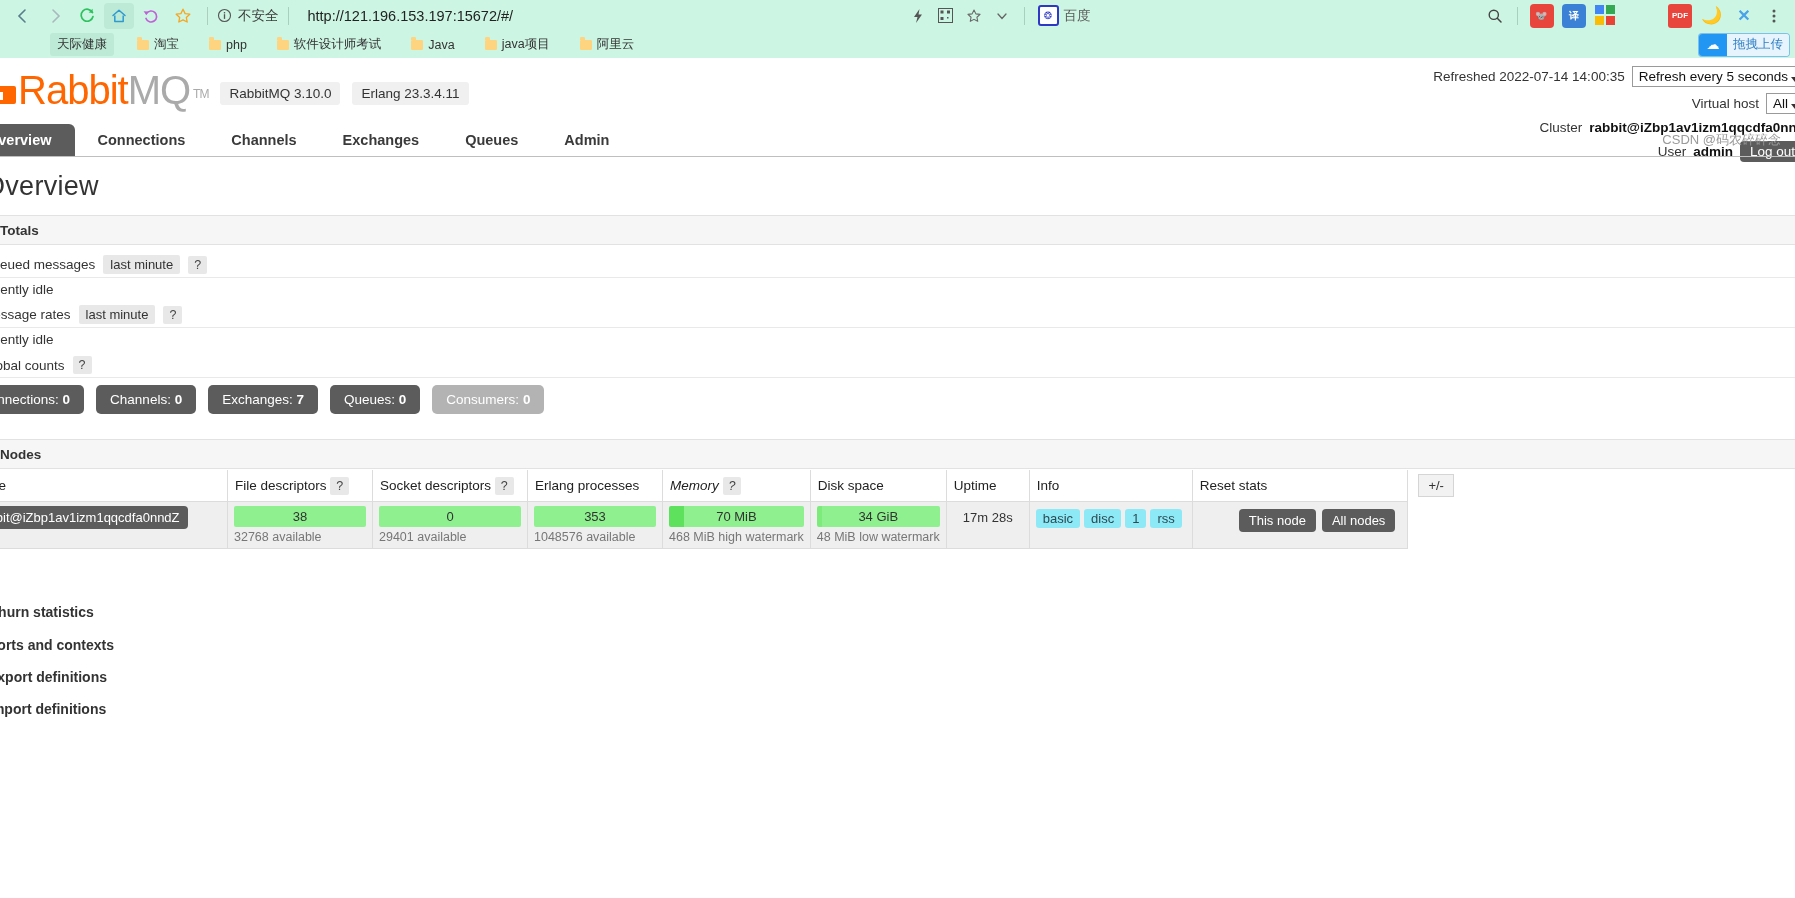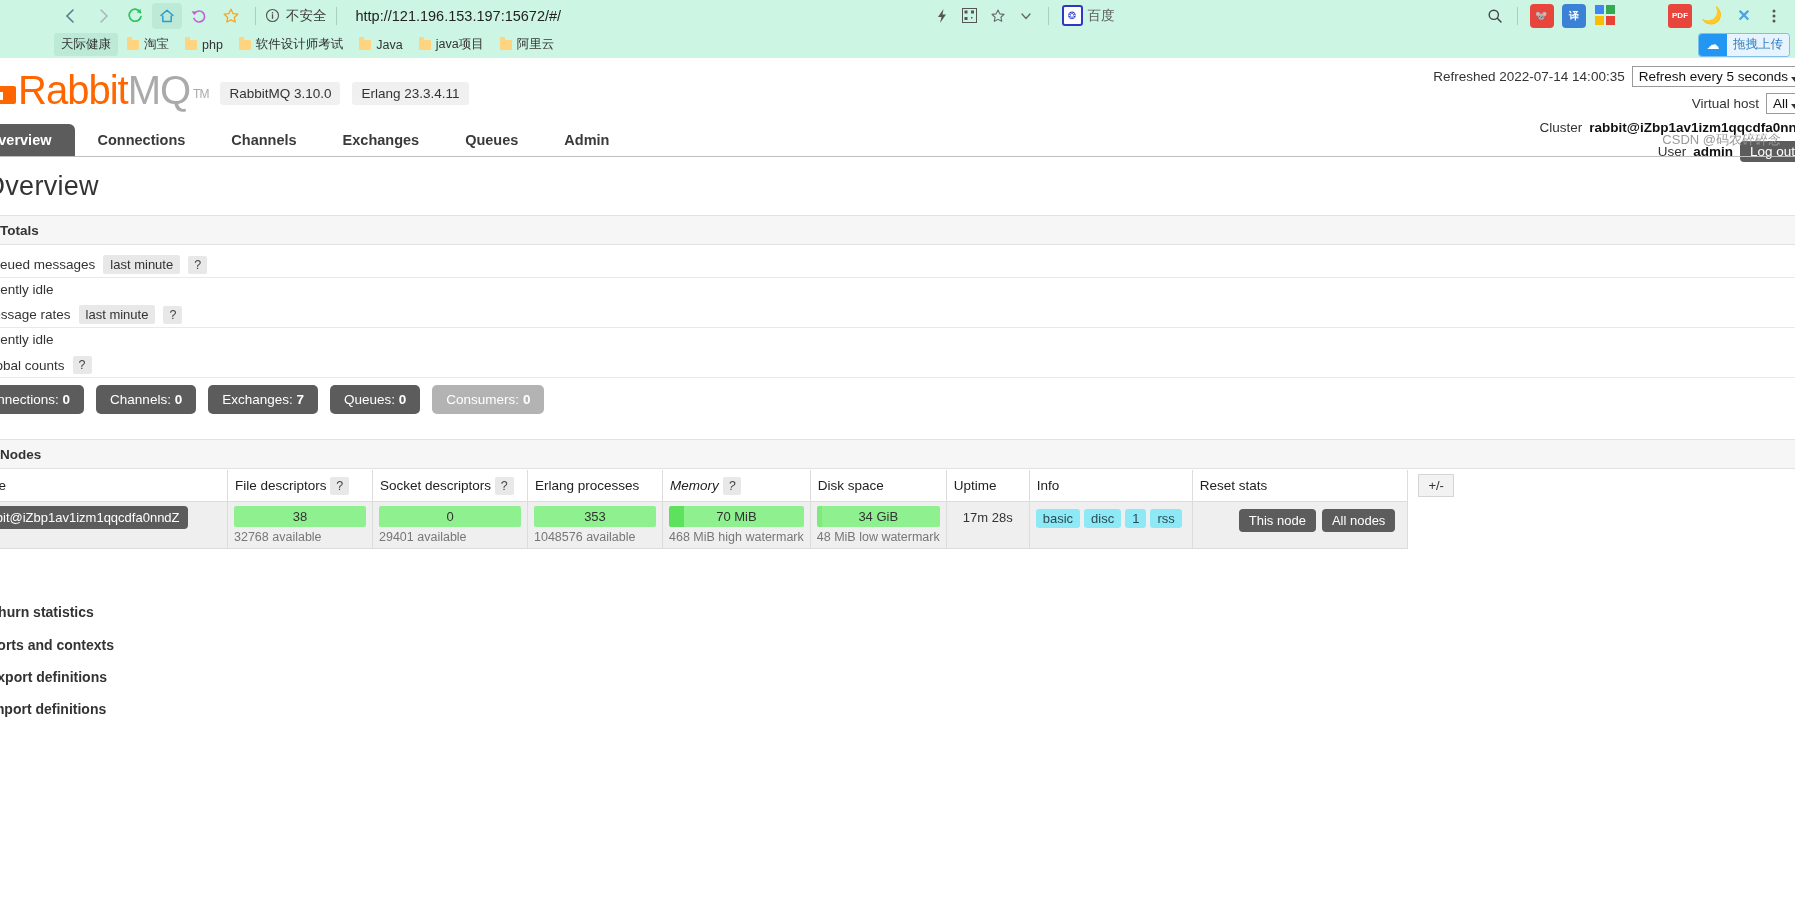--- a/index.html
+++ b/index.html
@@ -3,21 +3,21 @@
 <meta charset="utf-8">
 <style>
   html,body{margin:0;padding:0;}
   body{
     width:1795px;height:898px;overflow:hidden;background:#ffffff;
     font-family:"Liberation Sans", sans-serif;
     -webkit-font-smoothing:antialiased;
   }
 
   
-  .browser{background:#cdf5e3;padding-left:48px;}
+  .browser{background:#cdf5e3;}
   .toolbar{height:31px;display:flex;align-items:center;padding:0 8px;gap:2px;}
   .nav-btn{width:30px;height:26px;display:flex;align-items:center;justify-content:center;
            border-radius:4px;cursor:pointer;color:#4d4d4d;font-size:17px;line-height:1;}
   .nav-btn.home{background:#bcead6;}
   .nav-btn svg{display:block;}
   .tb-sep{width:1px;height:18px;background:#a9cfbf;margin:0 7px;}
   .sec-flag{display:flex;align-items:center;gap:6px;color:#3a3a3a;font-size:13.5px;white-space:nowrap;}
   .url{font-size:14.5px;color:#222;margin-left:10px;white-space:nowrap;}
   .spacer{flex:1;}
   .tb-icon{width:26px;height:24px;display:flex;align-items:center;justify-content:center;
@@ -29,21 +29,21 @@
   .ext{width:24px;height:24px;border-radius:4px;display:flex;align-items:center;
        justify-content:center;font-size:10px;color:#fff;font-weight:bold;margin:0 3px;}
   .ext.red{background:#e8453c;}
   .ext.blue{background:#3b82d6;}
   .ext.pdf{background:#e8453c;border-radius:3px;font-size:8px;margin-left:45px;}
   .ext.grid{background:transparent;position:relative;}
   .ext.grid i{position:absolute;width:9px;height:9px;display:block;}
   .ext.moon{color:#f5c242;font-size:17px;background:transparent;}
   .ext.x{color:#4aa3e8;font-size:16px;background:transparent;}
 
-  .bookmarks{height:27px;display:flex;align-items:center;padding:0 6px;gap:2px;font-size:12.5px;color:#333;}
+  .bookmarks{height:27px;display:flex;align-items:center;padding:0 6px;gap:16px;font-size:12.5px;color:#333;margin-left:44px;}
   .bm{display:flex;align-items:center;gap:5px;padding:3px 7px;border-radius:3px;white-space:nowrap;cursor:pointer;}
   .bm.first{background:#bcead6;}
   .folder{width:12px;height:10px;background:#ffd480;border-radius:1px;position:relative;flex:none;}
   .folder:after{content:"";position:absolute;left:0;top:-3px;width:5px;height:3px;background:#ffd480;border-radius:1px 1px 0 0;}
   .bd-pill{margin-left:auto;display:flex;align-items:center;height:22px;border-radius:3px;overflow:hidden;
            box-shadow:0 0 0 1px #7cc0ec;}
   .bd-pill .ic{width:28px;height:22px;background:#2196f3;color:#fff;display:flex;align-items:center;
                justify-content:center;font-size:13px;}
   .bd-pill .tx{background:#e8f4fd;color:#2f7fc4;font-size:12.5px;padding:0 6px;height:22px;
                display:flex;align-items:center;white-space:nowrap;}

